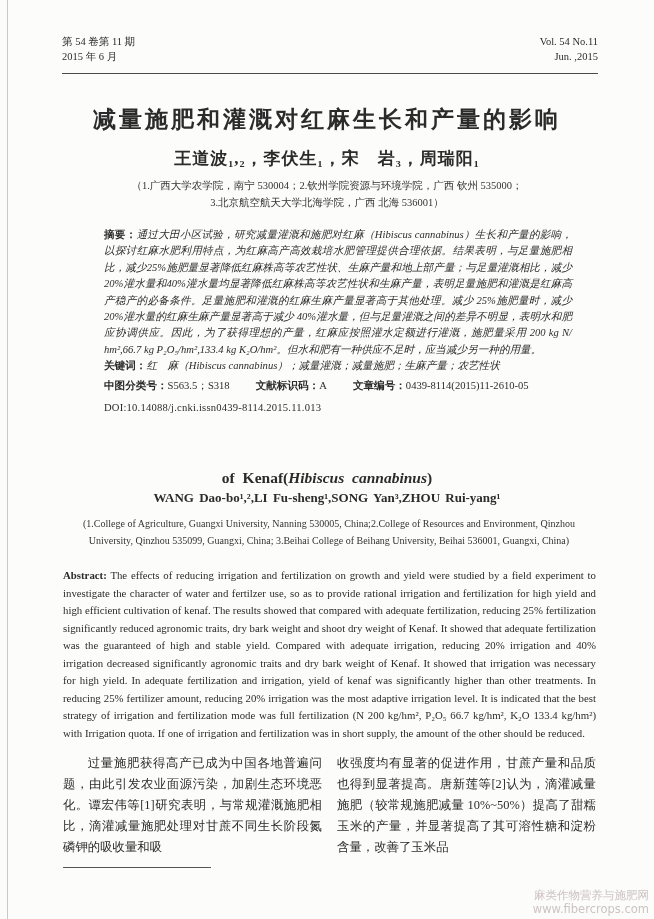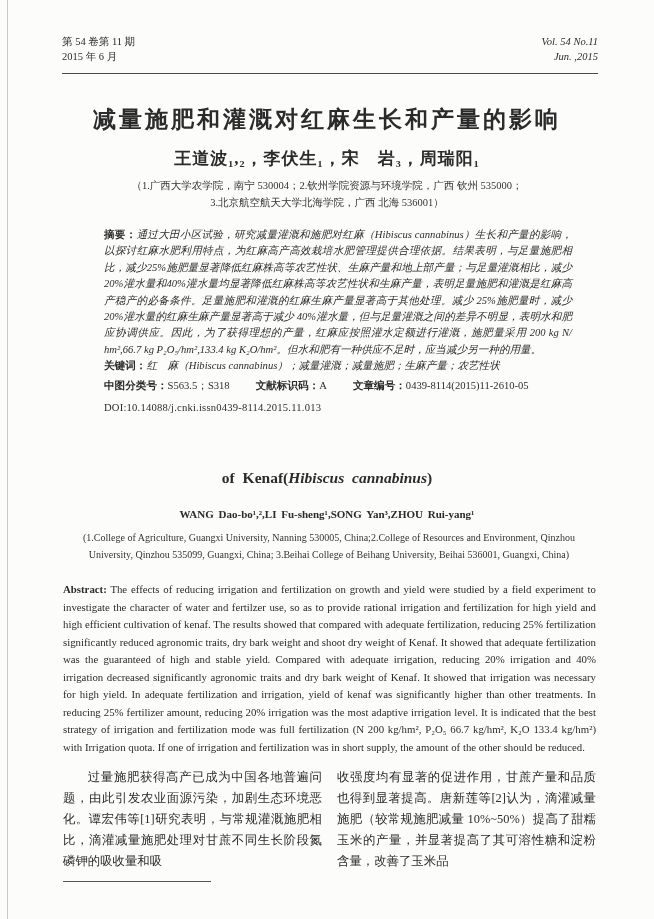--- a/index.html
+++ b/index.html
@@ -17,21 +17,21 @@
   
   .masthead{
     display:flex;justify-content:space-between;align-items:flex-start;
     margin:34px 56px 8px 62px;
     padding-bottom:9px;
     border-bottom:1.6px solid #4a4a4a;
     font-size:10.5px;line-height:15px;gap:48px;
   }
   .mh-left{ text-align:left;}
   .mh-center{text-align:center;}
-  .mh-right{text-align:right;font-style:italic;}
+  .mh-right{text-align:right;}
   .journal-cn{font-weight:bold;letter-spacing:5px;font-size:11.5px;font-family:"DejaVu Sans",sans-serif;}
   .journal-en{margin-top:4px;letter-spacing:1px;word-spacing:3px;}
 
   
   .title-cn{
     margin:30px 40px 0 40px;
     text-align:center;
     font-size:23px;font-weight:bold;letter-spacing:3px;
     font-family:"DejaVu Sans",sans-serif;
   }
@@ -44,21 +44,21 @@
   .abstract-cn .lbl{font-weight:bold;font-style:normal;}
   .clc-row{margin-top:3px;font-style:normal;}
   .clc-row .gap{display:inline-block;width:26px;}
   .doi-row{margin-top:6px;font-style:normal;letter-spacing:.2px;}
 
   
   .title-en{
     margin:26px 50px 0 50px;text-align:center;
     font-size:15.5px;font-weight:bold;line-height:24px;word-spacing:4px;
   }
-  .authors-en{margin-top:18px;text-align:center;font-size:11px;font-weight:bold;word-spacing:2px;}
+  .authors-en{text-align:center;font-size:13px;font-weight:bold;word-spacing:2px;}
   .affil-en{margin:9px 58px 0 62px;text-align:center;font-size:10px;line-height:17px;color:#333;}
 
   
   .abstract-en{margin:18px 58px 0 63px;font-size:10.8px;line-height:17.5px;text-align:justify;}
   .abstract-en .kw{margin-top:1px;}
   .lbl-b{font-weight:bold;}
   i{font-style:italic;}
 
   
   .body-cols{display:flex;gap:15px;margin:11px 58px 0 63px;font-size:12.4px;line-height:21px;text-align:justify;}
@@ -133,13 +133,17 @@
   </section>
 
   <section class="body-cols">
     <p class="body-col indent-first">过量施肥获得高产已成为中国各地普遍问题，由此引发农业面源污染，加剧生态环境恶化。谭宏伟等[1]研究表明，与常规灌溉施肥相比，滴灌减量施肥处理对甘蔗不同生长阶段氮磷钾的吸收量和吸</p>
     <p class="body-col">收强度均有显著的促进作用，甘蔗产量和品质也得到显著提高。唐新莲等[2]认为，滴灌减量施肥（较常规施肥减量 10%~50%）提高了甜糯玉米的产量，并显著提高了其可溶性糖和淀粉含量，改善了玉米品</p>
   </section>
 
   <div class="fn-rule"></div>
 
 
+  <div class="watermark">
+    <div>麻类作物营养与施肥网</div>
+    <div>www.fibercrops.com</div>
+  </div>
 </div>
 
 </body></html>

